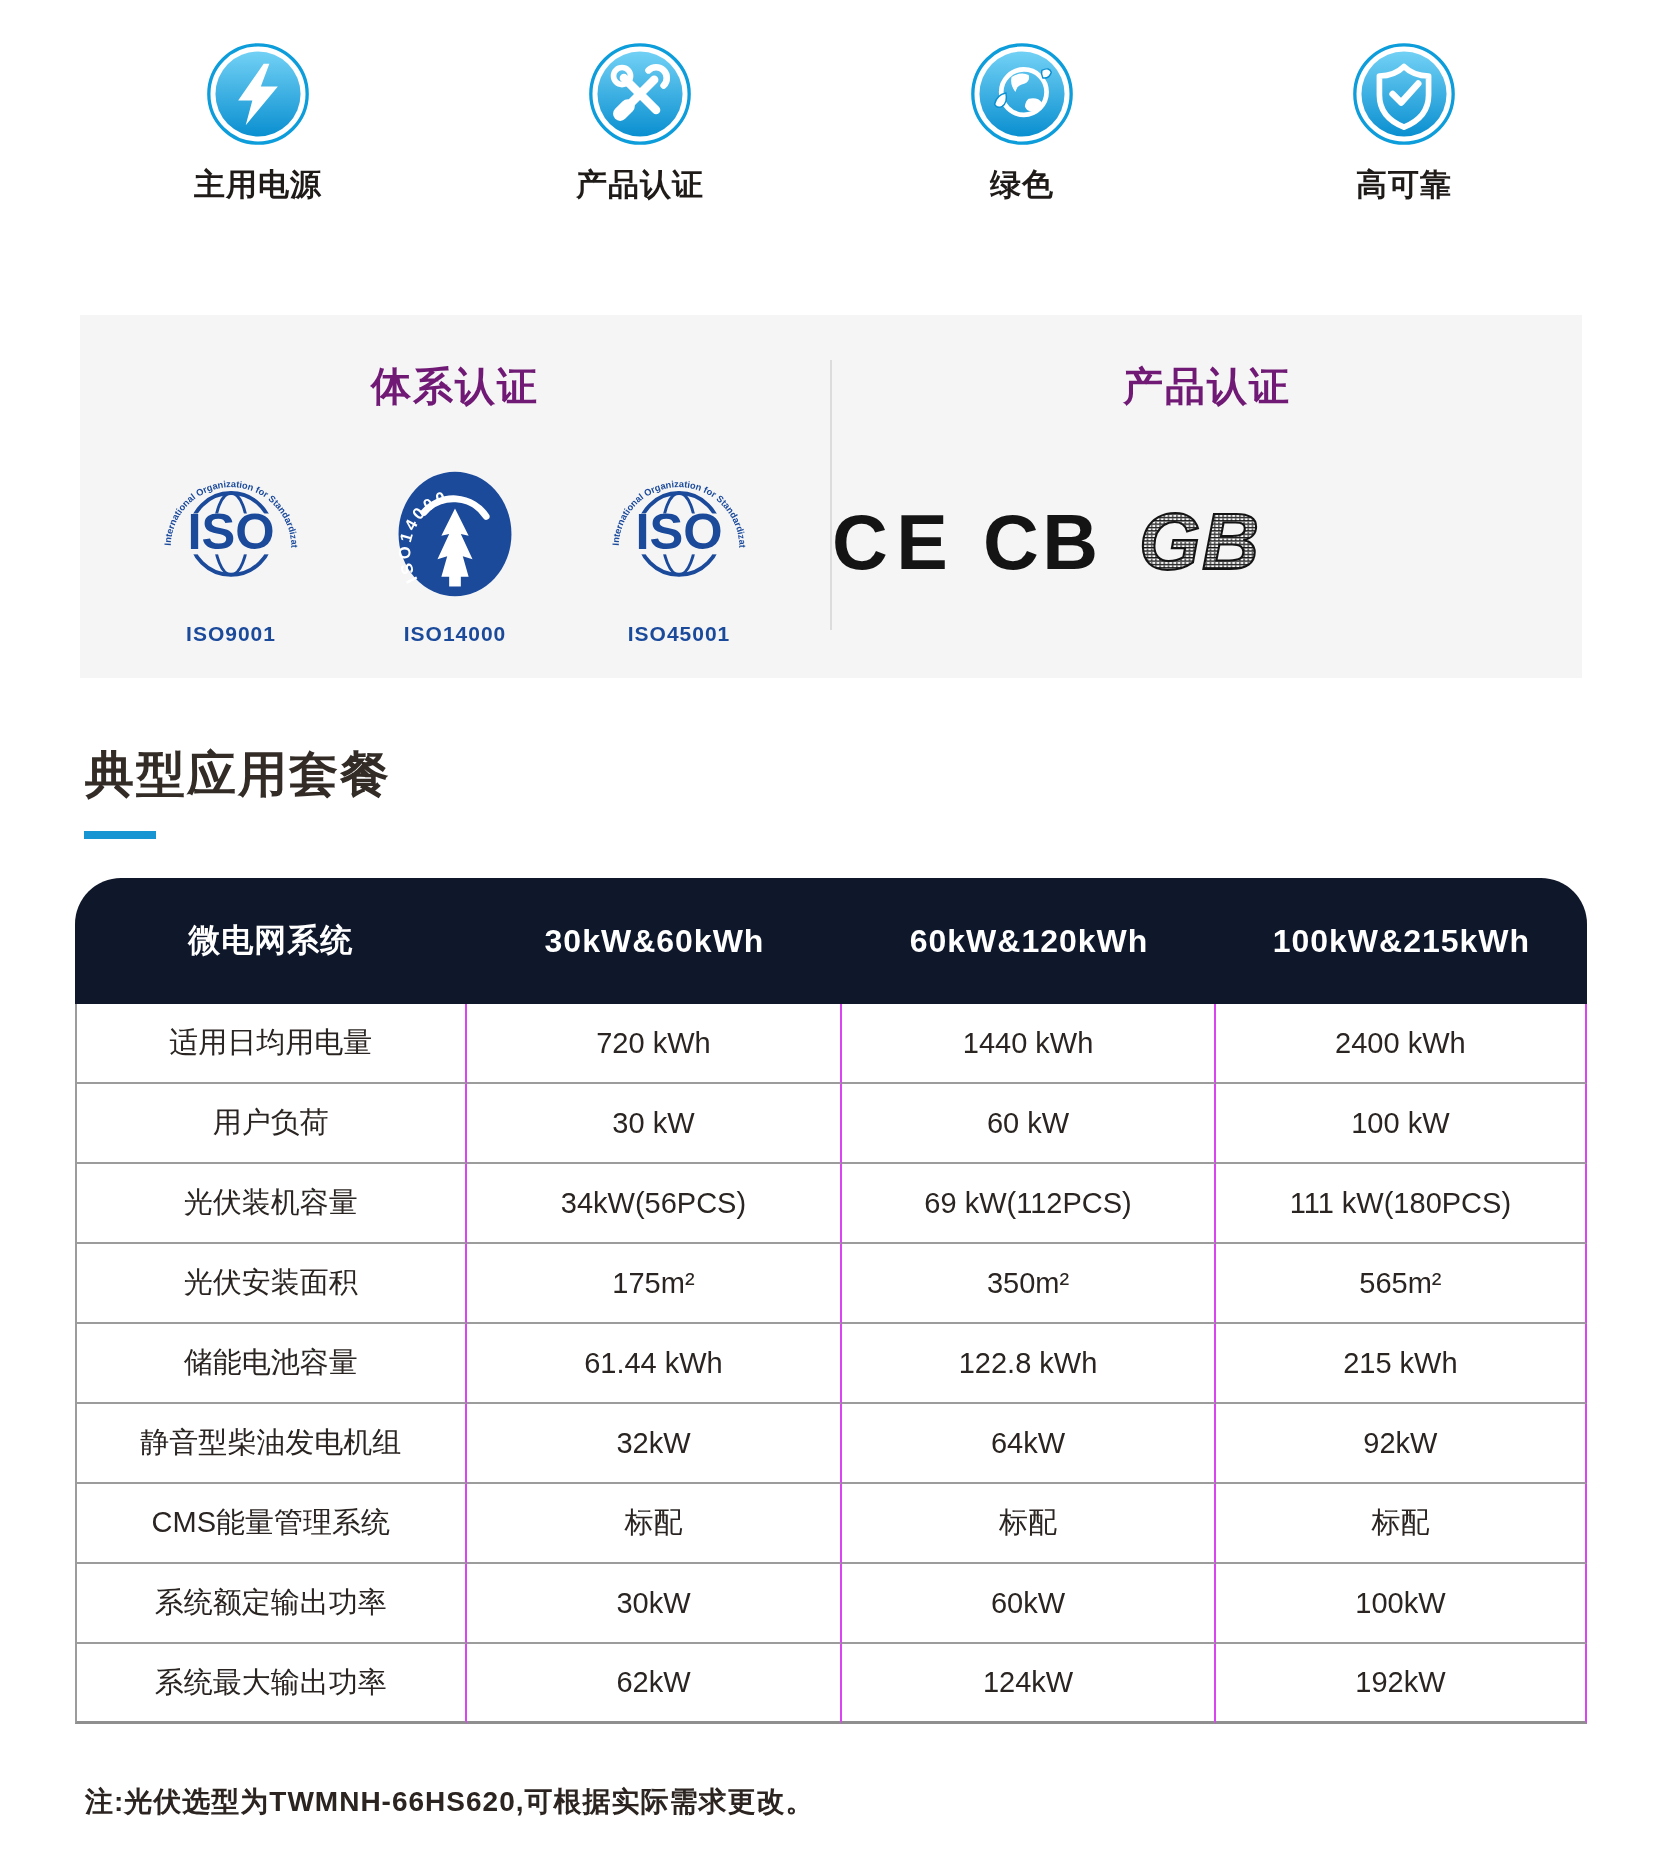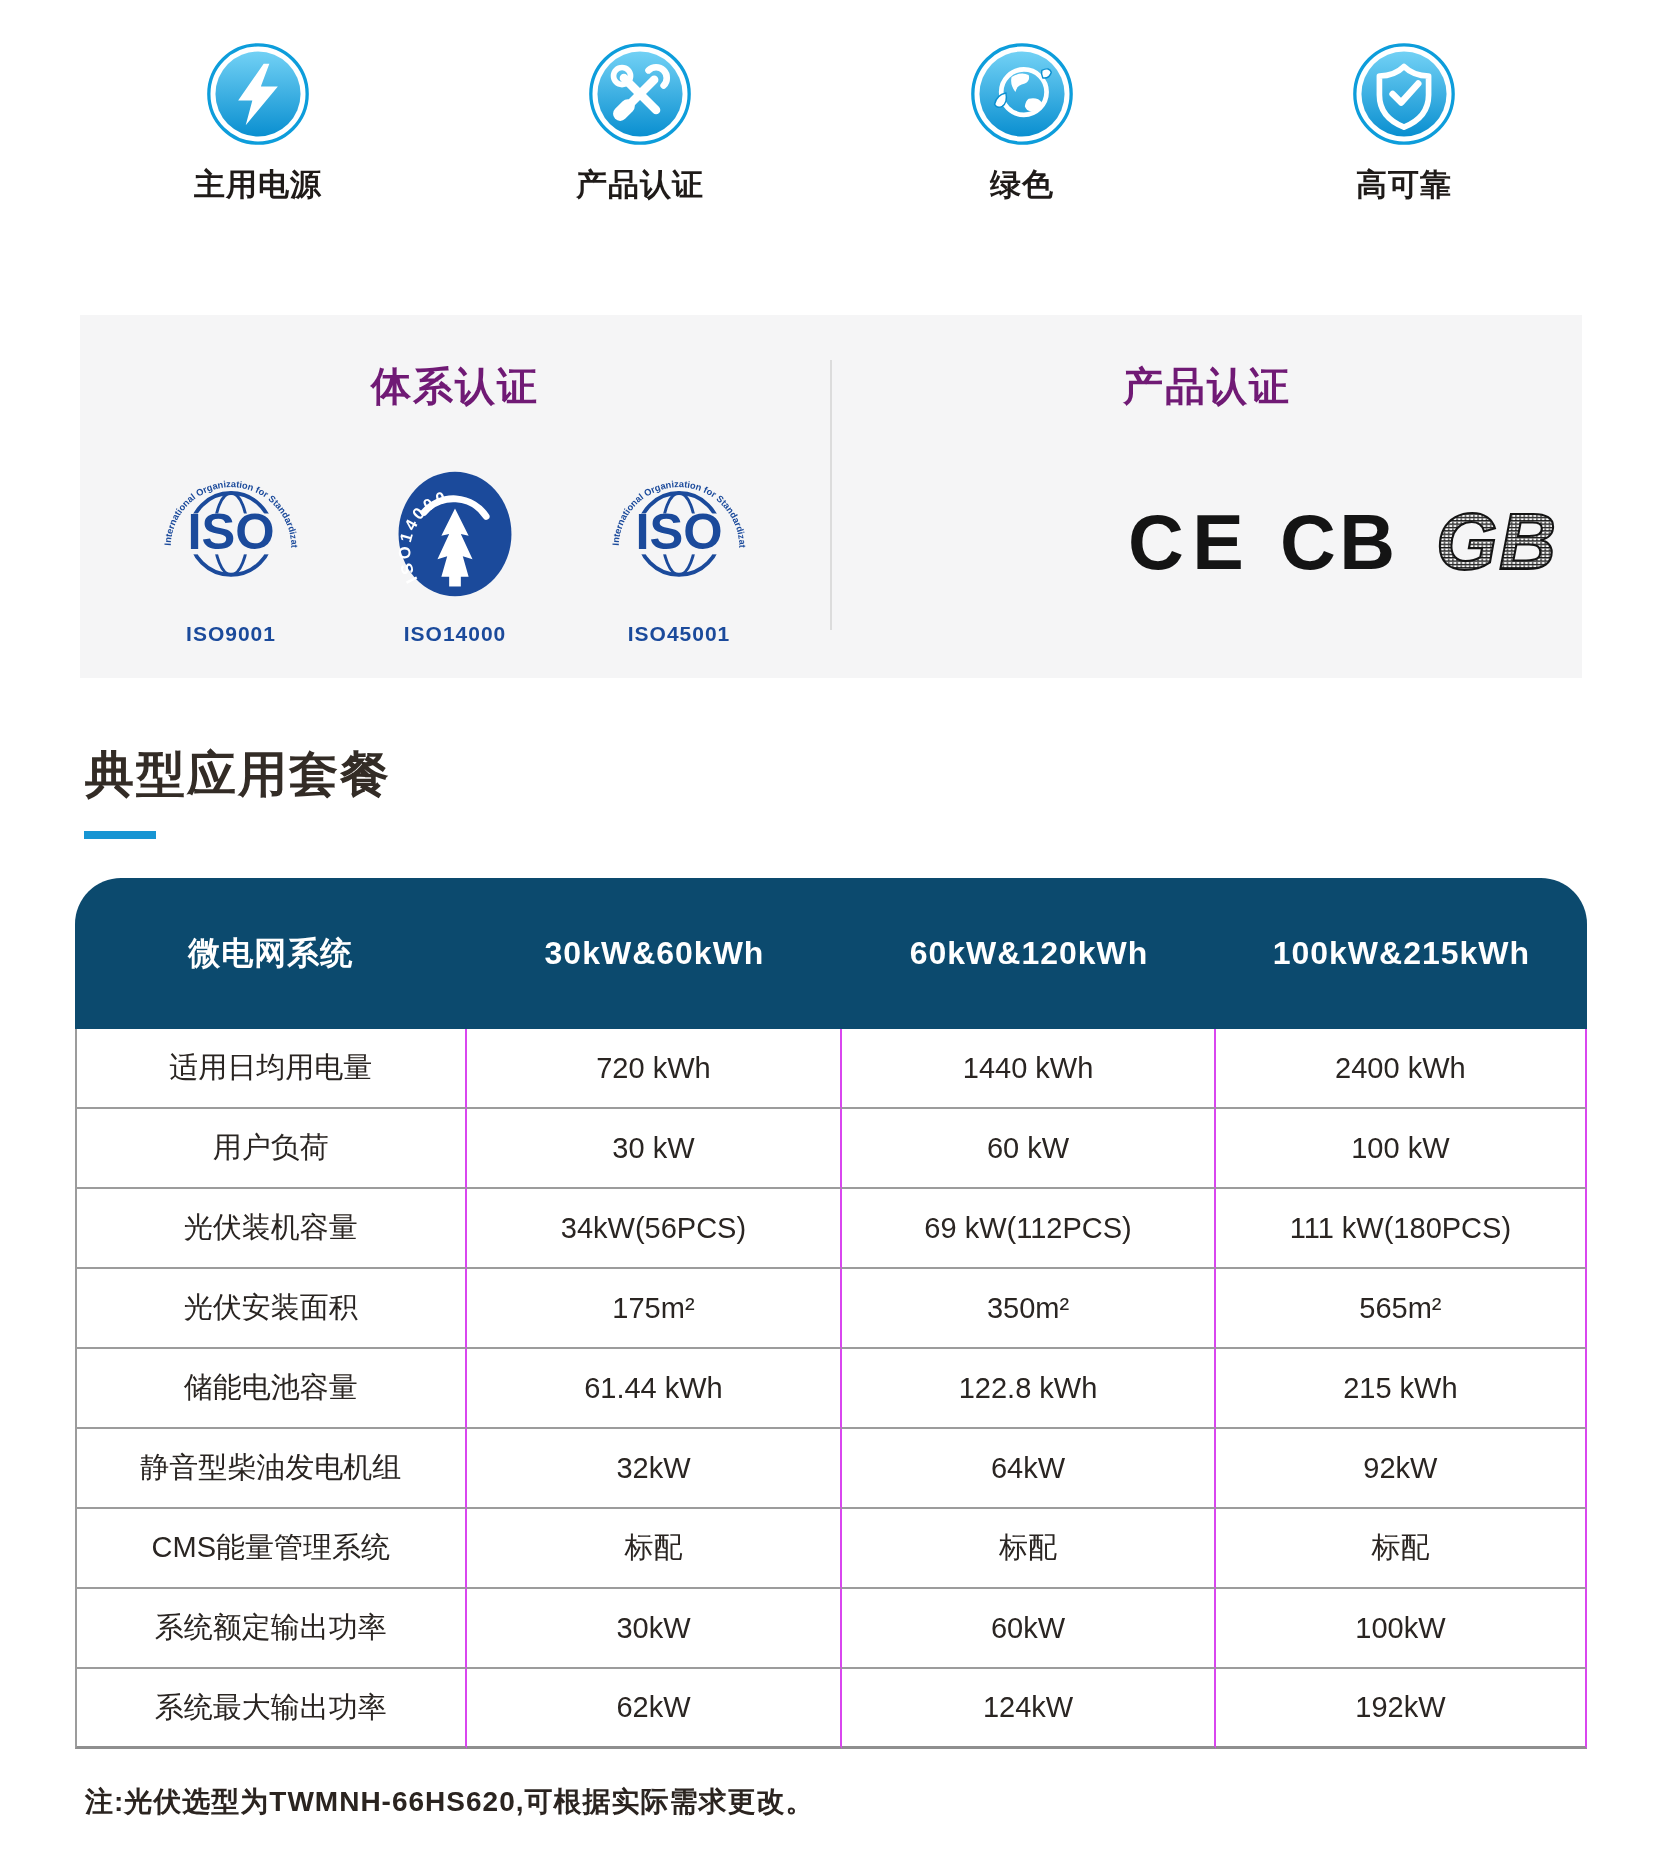--- a/index.html
+++ b/index.html
@@ -17,32 +17,32 @@
   
   .cert-panel { position:absolute; left:80px; top:315px; width:1502px; height:363px;
                 background:#f5f5f6; display:flex; }
   .cert-half { width:750px; display:flex; flex-direction:column; align-items:center; padding-top:44px; }
   .cert-divider { width:2px; background:#dcdcdc; margin-top:45px; height:270px; }
   .cert-title { font-size:40px; font-weight:bold; color:#701a75; letter-spacing:2px; }
   .logo-row { margin-top:44px; width:100%; display:flex; justify-content:space-evenly; align-items:flex-start; }
   .logo-item { display:flex; flex-direction:column; align-items:center; }
   .logo-item svg.badge { width:146px; height:146px; display:block; }
   .logo-caption { margin-top:18px; font-size:21px; font-weight:bold; color:#1b4a9b; letter-spacing:1px; }
-  .marks-row { margin-top:86px; width:100%; display:flex; justify-content:flex-end; align-items:center; }
+  .marks-row { margin-top:86px; width:100%; display:flex; justify-content:flex-start; align-items:center; }
   .mark svg { height:84px; display:block; }
 
   
   .section-title { position:absolute; left:85px; top:742px; font-size:49px; font-weight:900;
                    color:#332c26; letter-spacing:2px; }
   .section-bar { position:absolute; left:84px; top:831px; width:72px; height:8px; background:#1795d3; }
 
   
   .spec-table-wrap { position:absolute; left:75px; top:878px; width:1512px; }
   table.spec { width:100%; border-collapse:separate; border-spacing:0; table-layout:fixed; }
-  table.spec thead th { background:#0c4a6e; height:151px; color:#ffffff; font-size:32px; font-weight:bold;
+  table.spec thead th { background:#0f172a; height:126px; color:#ffffff; font-size:32px; font-weight:bold;
                         text-align:center; vertical-align:middle; border:none; letter-spacing:1px; }
   table.spec thead th:first-child { border-top-left-radius:46px; }
   table.spec thead th:last-child  { border-top-right-radius:46px; }
   table.spec tbody td { background:#ffffff; height:80px; text-align:center; vertical-align:middle;
                         font-size:29px; color:#2a2522; border-right:2px solid #d946ef; border-bottom:2px solid #9c9c9c; }
   table.spec tbody td:first-child { border-left:2px solid #9c9c9c; }
   table.spec tbody tr:last-child td { border-bottom:3px solid #8f8f8f; }
 
   
   .note { position:absolute; left:85px; top:1783px; font-size:28px; font-weight:bold; color:#2b2420; letter-spacing:1px; }

